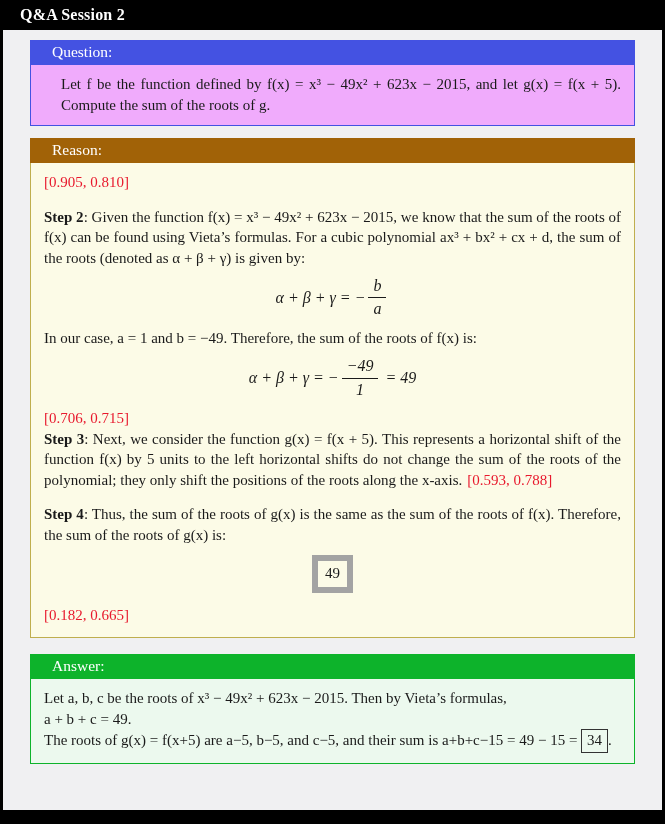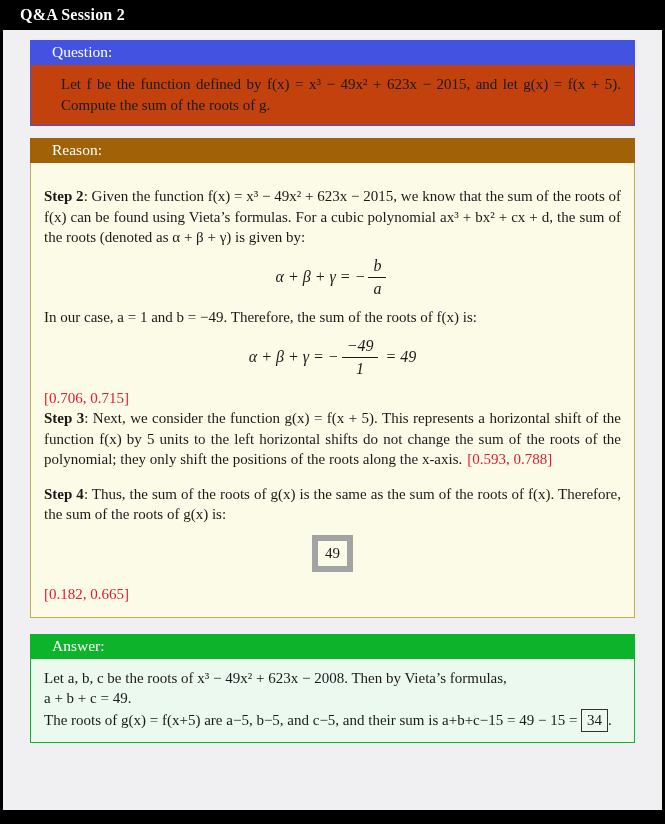--- a/index.html
+++ b/index.html
@@ -58,21 +58,21 @@
     line-height: 18px;
   }
   .panel-body {
     font-size: 15px;
     line-height: 20.5px;
     padding: 9px 13px 10px 13px;
     text-align: justify;
   }
   
   .q-header { background: #4452e2; }
-  .q-body   { background: #c2410c; border: 1px solid #4452e2; border-top: none; padding-left: 30px; }
+  .q-body   { background: #f0abfc; border: 1px solid #4452e2; border-top: none; padding-left: 30px; }
   
   .r-header { background: #a16207; }
   .r-body   { background: #fcfbe7; border: 1px solid #bfae4e; border-top: none; padding-bottom: 12px; }
   
   .a-header { background: #0db32b; }
   .a-body   { background: #ecf9ee; border: 1px solid #0db32b; border-top: none; }
   .a-body { margin-bottom: 0; }
   .panel.answer { margin-top: 16px; margin-bottom: 10px; }
 
   .para { margin: 0; text-align: justify; }
@@ -134,20 +134,21 @@
         <p class="para">Let f be the function defined by f(x) = x³ − 49x² + 623x − 2015, and let g(x) = f(x + 5). Compute the sum of the roots of g.</p>
       </div>
     </section>
 
     <section class="panel reason">
       <div class="panel-header r-header">
         <span>Reason:</span>
       </div>
       <div class="panel-body r-body">
 
+        <div class="tag-line">[0.905, 0.810]</div>
 
         <p class="para gap-before"><span class="step-label">Step 2</span><span>: Given the function f(x) = x³ − 49x² + 623x − 2015, we know that the sum of the roots of f(x) can be found using Vieta’s formulas. For a cubic polynomial ax³ + bx² + cx + d, the sum of the roots (denoted as α + β + γ) is given by:</span></p>
 
         <div class="equation">
           <span class="eq-part">α + β + γ = −</span>
             <span class="frac">
               <span class="num">b</span>
               <span class="den">a</span>
             </span>
         </div>
@@ -176,21 +177,21 @@
         <div class="tag-line">[0.182, 0.665]</div>
 
       </div>
     </section>
 
     <section class="panel answer">
       <div class="panel-header a-header">
         <span>Answer:</span>
       </div>
       <div class="panel-body a-body">
-        <p class="para"><span>Let a, b, c be the roots of x³ − 49x² + 623x − 2008. Then by Vieta’s formulas,</span><br><span>a + b + c = 49.</span></p>
+        <p class="para"><span>Let a, b, c be the roots of x³ − 49x² + 623x − 2015. Then by Vieta’s formulas,</span><br><span>a + b + c = 49.</span></p>
         <p class="para"><span>The roots of g(x) = f(x+5) are a−5, b−5, and c−5, and their sum is a+b+c−15 = 49 − 15 = </span><span class="boxed-inline">34</span><span>.</span></p>
       </div>
     </section>
 
   </main>
 
   <footer class="bottombar"></footer>
 
 </div>
 

